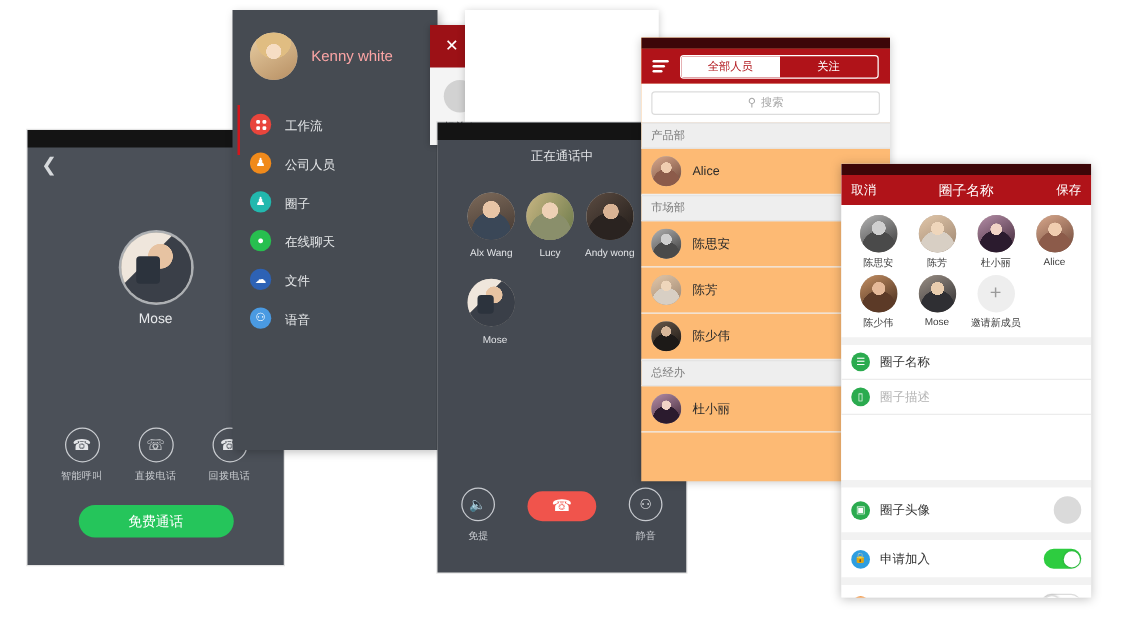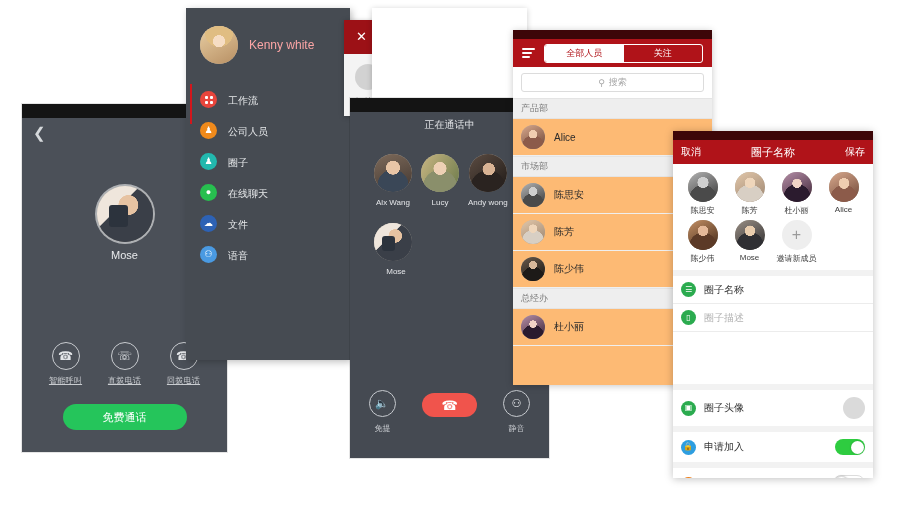--- a/index.html
+++ b/index.html
@@ -100,21 +100,21 @@
     position: absolute; left: 0; right: 0; bottom: 66px;
     display: flex; justify-content: space-around; padding: 0 14px;
   }
   .cd-act { text-align: center; width: 56px; }
   .cd-circ {
     width: 26px; height: 26px; border-radius: 50%;
     border: 1px solid #c9ccd0; margin: 0 auto;
     display: flex; align-items: center; justify-content: center;
     color: #e4e6e9; font-size: 12px;
   }
-  .cd-act .lbl { color: #c9ccd0; font-size: 8px; margin-top: 5px; letter-spacing: .3px; text-decoration: underline; }
+  .cd-act .lbl { color: #c9ccd0; font-size: 8px; margin-top: 5px; letter-spacing: .3px; }
   .cd-cta {
     position: absolute; left: 50%; transform: translateX(-50%);
     bottom: 22px; width: 124px; height: 26px; border-radius: 13px;
     background: #25c55b; color: #fff; font-size: 11px;
     display: flex; align-items: center; justify-content: center;
     cursor: pointer;
   }
 
   
   #screen-drawer {

